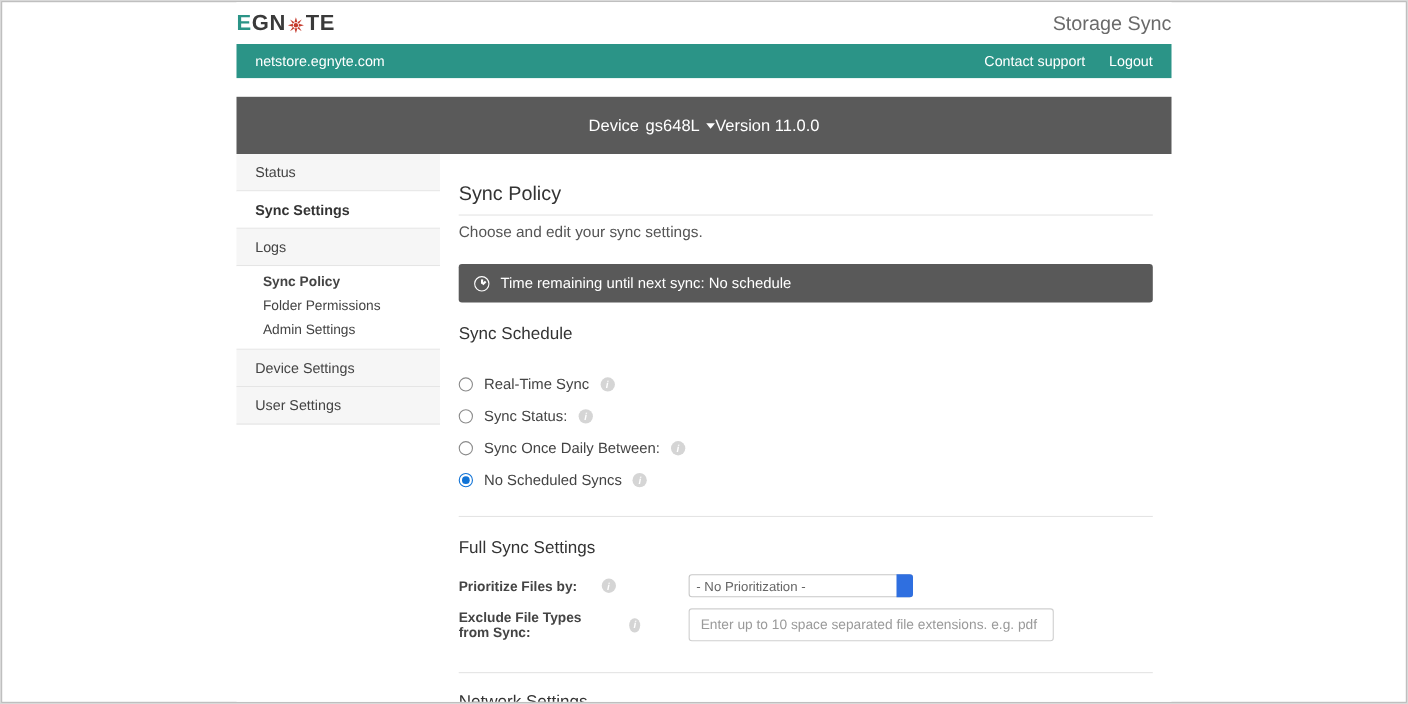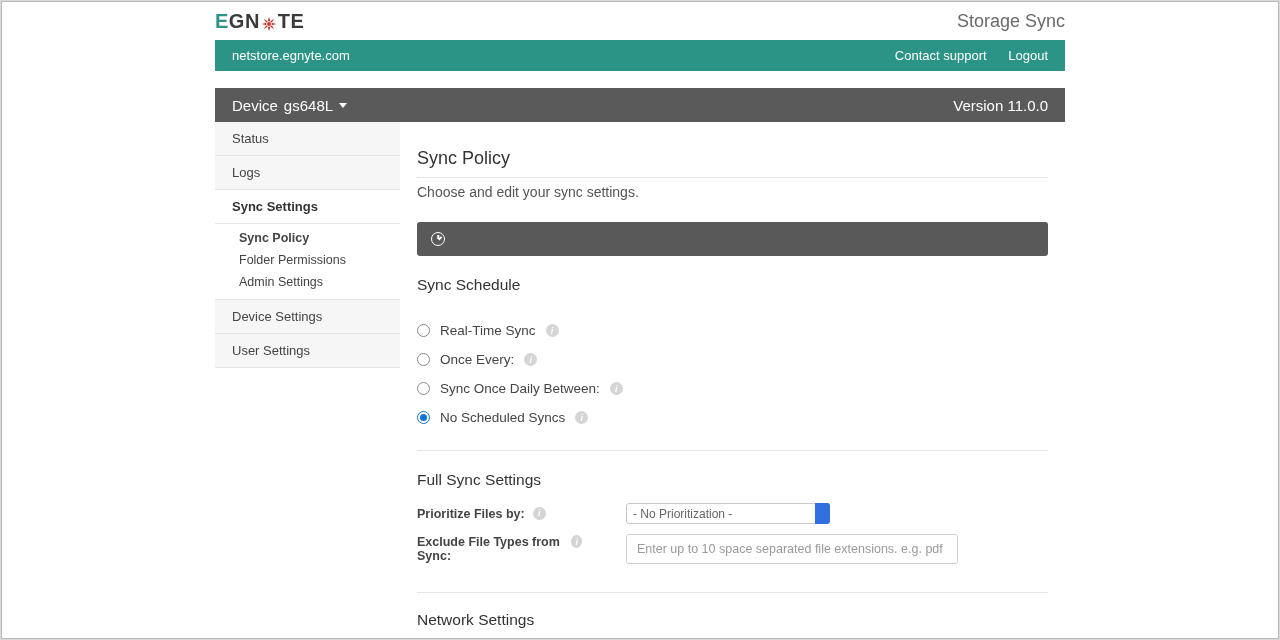--- a/index.html
+++ b/index.html
@@ -60,24 +60,24 @@
     }
     .top-bar .right a {
       color: #fff;
       text-decoration: none;
       margin-left: 18px;
       cursor: pointer;
     }
     .device-bar {
       background: #5a5a5a;
       color: #fff;
-      height: 34px;
-      display: flex;
-      align-items: center;
-      justify-content: space-between;
+      height: 52px;
+      display: flex;
+      align-items: center;
+      justify-content: center;
       padding: 0 17px;
       margin-top: 17px;
       font-size: 15px;
     }
     .device-bar .left { display: flex; align-items: center; gap: 6px; cursor: pointer; }
     .caret {
       width: 0; height: 0;
       border-left: 4px solid transparent;
       border-right: 4px solid transparent;
       border-top: 5px solid #fff;
@@ -207,21 +207,22 @@
       align-items: center;
       gap: 12px;
       margin: 14px 0 0;
       font-size: 12.5px;
       font-weight: 700;
       color: #444;
     }
     .form-row .label-cell {
       width: 165px;
       display: flex;
-      gap: 8px;
+      align-items: center;
+      gap: 22px;
     }
     .select-wrap {
       position: relative;
       width: 204px;
       height: 21px;
     }
     .select-wrap select {
       width: 100%; height: 100%;
       border: 1px solid #c8c8c8;
       border-radius: 3px;
@@ -311,51 +312,52 @@
         <span>Device</span>
         <span>gs648L</span>
         <span class="caret"></span>
       </div>
       <div>Version 11.0.0</div>
     </div>
 
     <div class="content">
       <div class="sidebar">
         <div class="top-item">Status</div>
+        <div class="top-item active">Sync Settings</div>
         <div class="top-item">Logs</div>
-        <div class="top-item active">Sync Settings</div>
         <div class="sub">
           <div class="sub-item active">Sync Policy</div>
           <div class="sub-item">Folder Permissions</div>
           <div class="sub-item">Admin Settings</div>
         </div>
         <div class="top-item">Device Settings</div>
         <div class="top-item">User Settings</div>
       </div>
 
       <div class="main">
         <h2 class="section-title">Sync Policy</h2>
         <p class="muted-p">Choose and edit your sync settings.</p>
 
         <div class="banner">
           <span class="clock-icon"></span>
+          <span>Time remaining until next sync: No schedule</span>
         </div>
 
         <h3 class="sub-title">Sync Schedule</h3>
 
         <div style="height:10px"></div>
 
         <div class="radio-row">
           <span class="radio"></span>
           <span>Real-Time Sync</span>
           <span class="info-icon">i</span>
         </div>
         <div class="radio-row">
           <span class="radio"></span>
-          <span>Once Every:</span>
+          <span>Sync Status:</span>
           <span class="info-icon">i</span>
         </div>
         <div class="radio-row">
           <span class="radio"></span>
           <span>Sync Once Daily Between:</span>
           <span class="info-icon">i</span>
         </div>
         <div class="radio-row">
           <span class="radio selected"></span>
           <span>No Scheduled Syncs</span>

